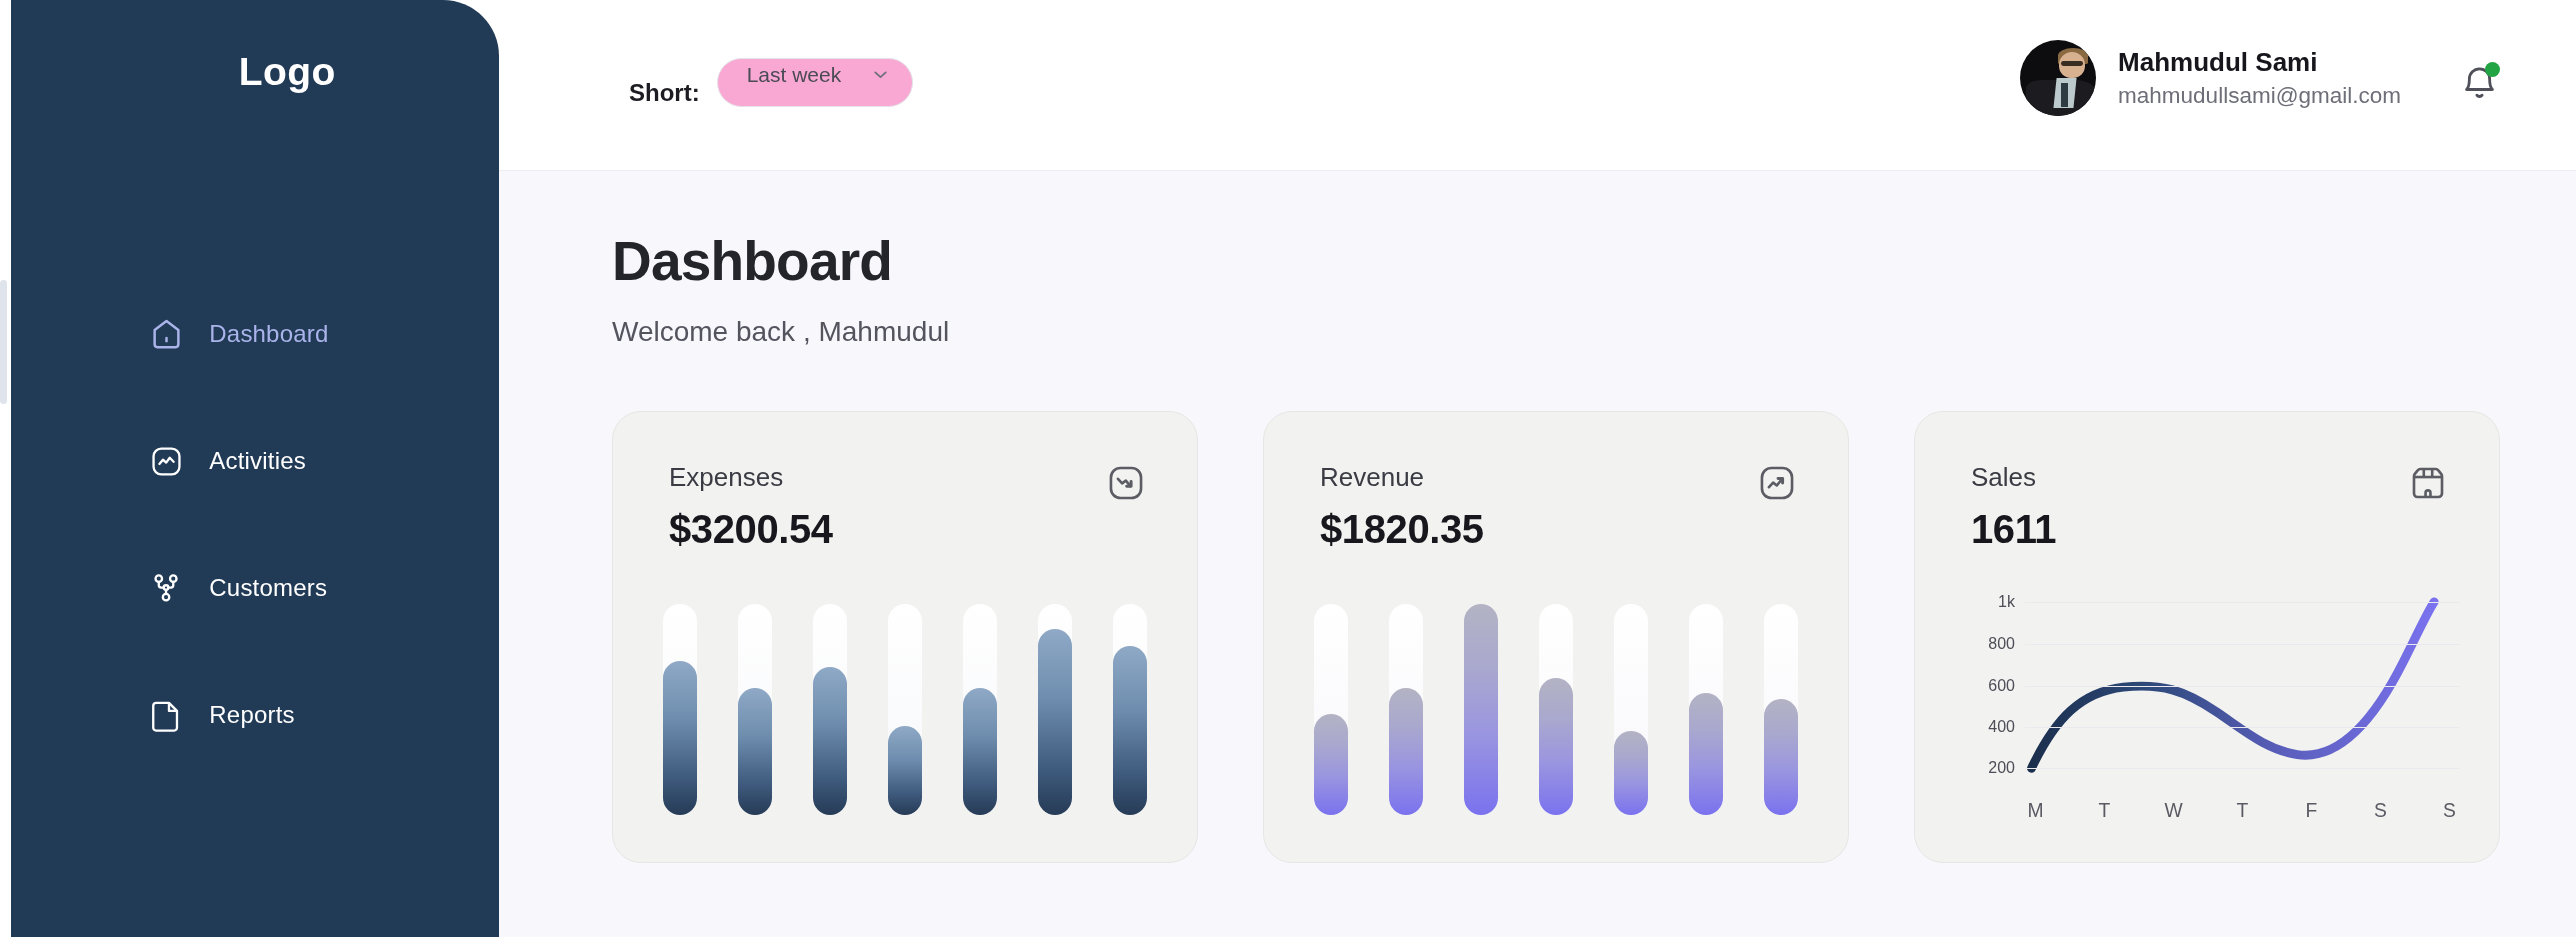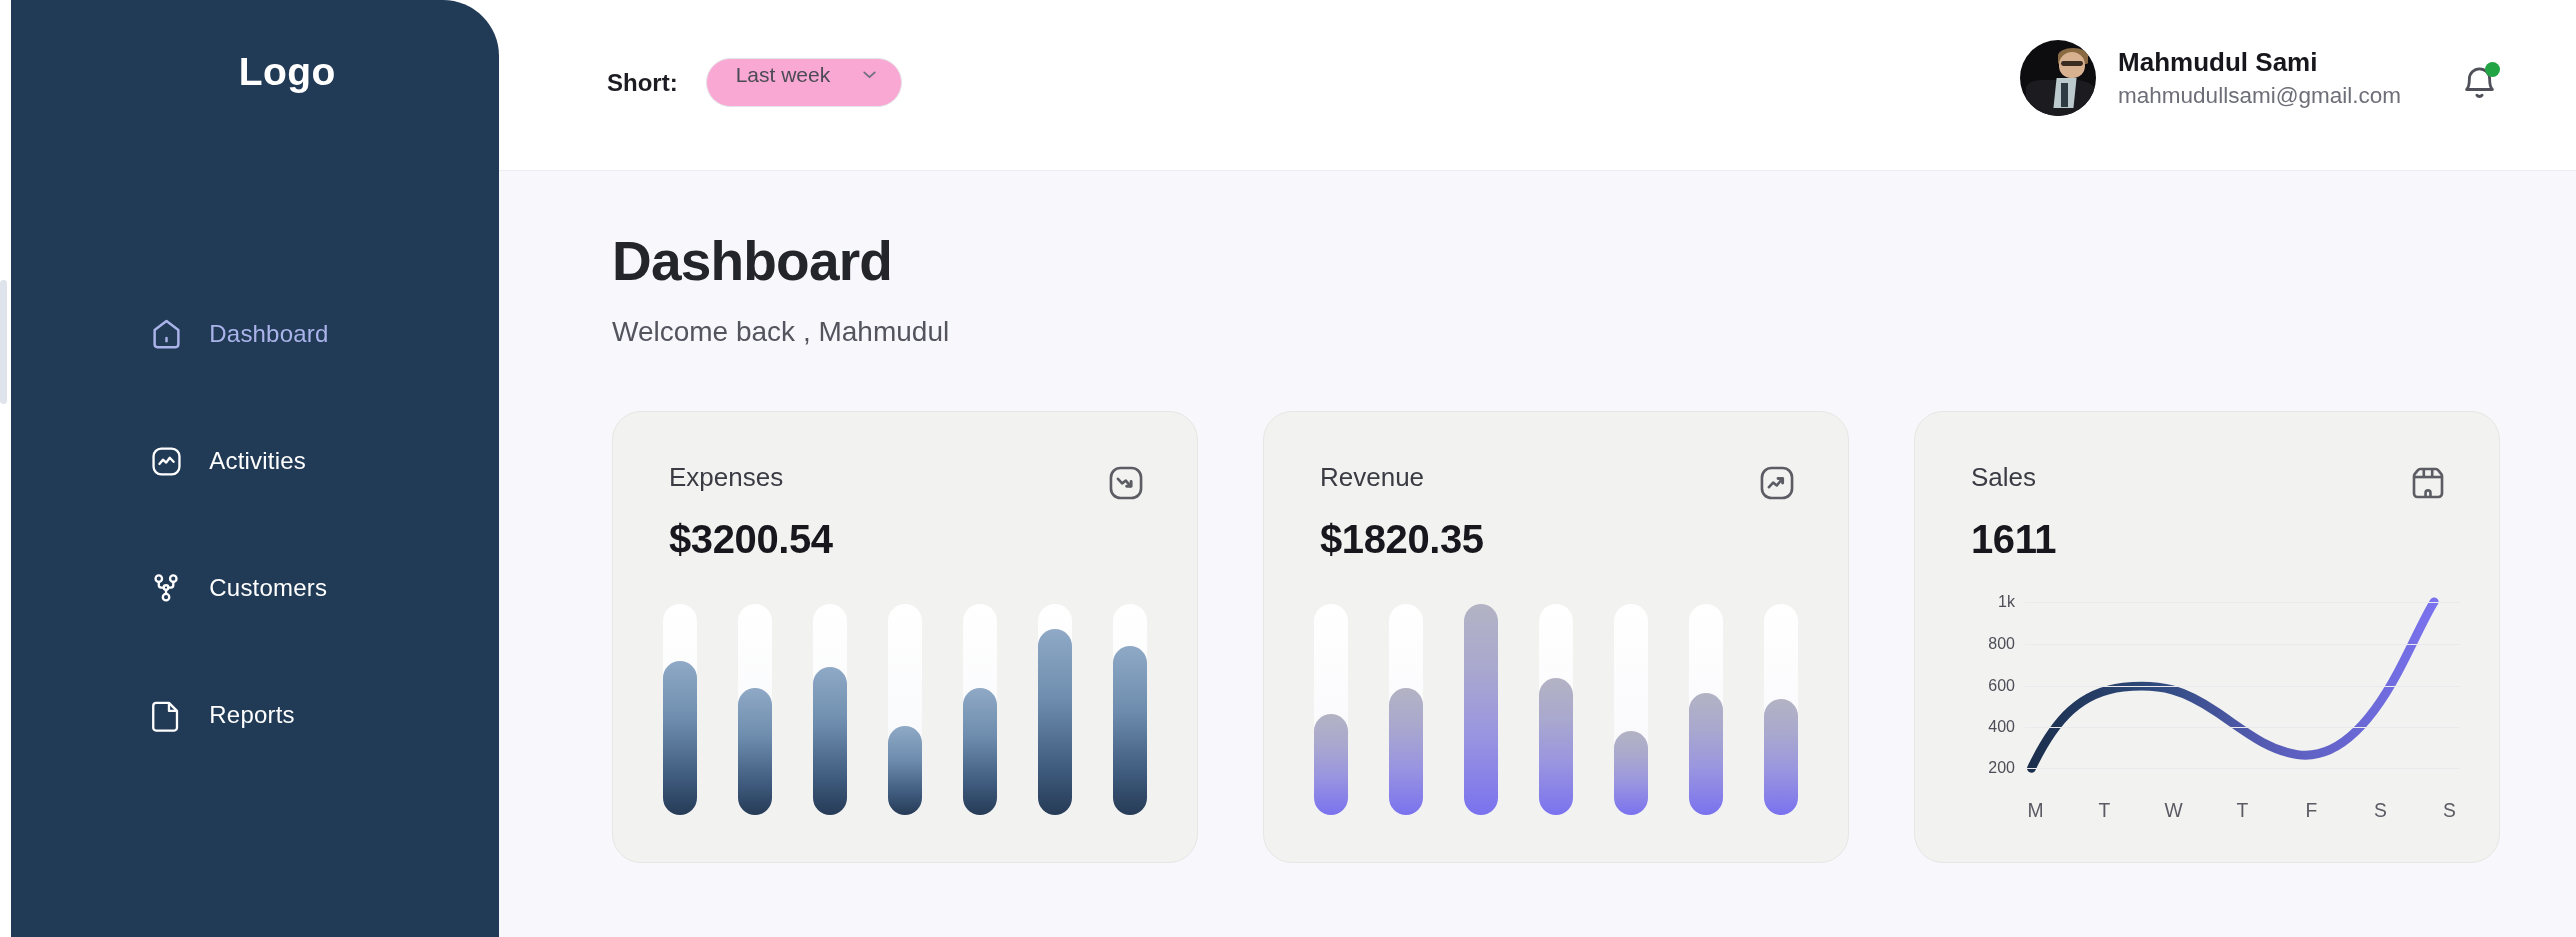--- a/index.html
+++ b/index.html
@@ -34,21 +34,21 @@
   .scroll-thumb {
     position: absolute; left: 0px; top: 280px; width: 7.2px; height: 124px;
     background: #dfe3ec; border-radius: 4.8px;
   }
 
   
   .header {
     position: absolute; left: 499px; top: 0; width: 2077px; height: 171px;
     background: #ffffff; border-bottom: 0.8px solid #ececf2;
   }
-  .short-wrap { position: absolute; left: 108px; top: 58px; display: flex; align-items: center; gap: 28px; }
+  .short-wrap { position: absolute; left: 130px; top: 58px; display: flex; align-items: flex-end; gap: 17px; }
   .short-label { font-size: 24px; font-weight: 700; color: #1c1c22; }
   .short-select {
     display: flex; align-items: center; gap: 29px;
     height: 49px; padding: 0 21px 16px 29px;
     border: 0.8px solid #e3e3e8; border-radius: 29px; background: #f9a8d4;
     cursor: pointer;
   }
   .short-value { font-size: 21px; color: #4b4b55; }
   .chev { width: 21px; height: 21px; display: block; }
 
@@ -77,21 +77,21 @@
   .page-title { position: absolute; left: 113px; top: 58px; font-size: 55px; font-weight: 800; color: #24242b; letter-spacing: -0.8px; }
   .page-sub { position: absolute; left: 113px; top: 145px; font-size: 28px; color: #54545f; }
 
   .cards { position: absolute; left: 113px; top: 240px; display: flex; gap: 65px; }
   .card {
     width: 586px; height: 452px;
     background: #f2f2f0; border: 0.8px solid #e6e6e4; border-radius: 29px;
     position: relative;
   }
   .card-title { position: absolute; left: 56px; top: 50px; font-size: 26px; color: #3b3b44; }
-  .card-value { position: absolute; left: 56px; top: 105px; font-size: 40px; font-weight: 700; color: #17171d; letter-spacing: -0.4px; }
+  .card-value { position: absolute; left: 56px; top: 95px; font-size: 40px; font-weight: 700; color: #17171d; letter-spacing: -0.4px; }
   .card-icon { position: absolute; right: 50px; top: 50px; width: 42px; height: 42px; cursor: pointer; }
 
   .bars { position: absolute; left: 50px; right: 50px; top: 192px; height: 211px; display: flex; justify-content: space-between; align-items: flex-end; }
   .bar-track { width: 34px; height: 211px; border-radius: 19.3px; position: relative; }
   .bar-fill { position: absolute; left: 0; bottom: 0; width: 34px; border-radius: 19.3px; }
   .t-blue { background: linear-gradient(180deg,#ffffff 0%,#f6f7fa 100%); }
   .f-blue { background: linear-gradient(180deg,#8fa9c6 0%,#6e8dae 38%,#3f5b7e 75%,#263b56 100%); }
   .t-purple { background: linear-gradient(180deg,#ffffff 0%,#f7f7fb 100%); }
   .f-purple { background: linear-gradient(180deg,#b3b3c4 0%,#a9a8ce 30%,#9a95e0 62%,#7a72ee 100%); }
 

